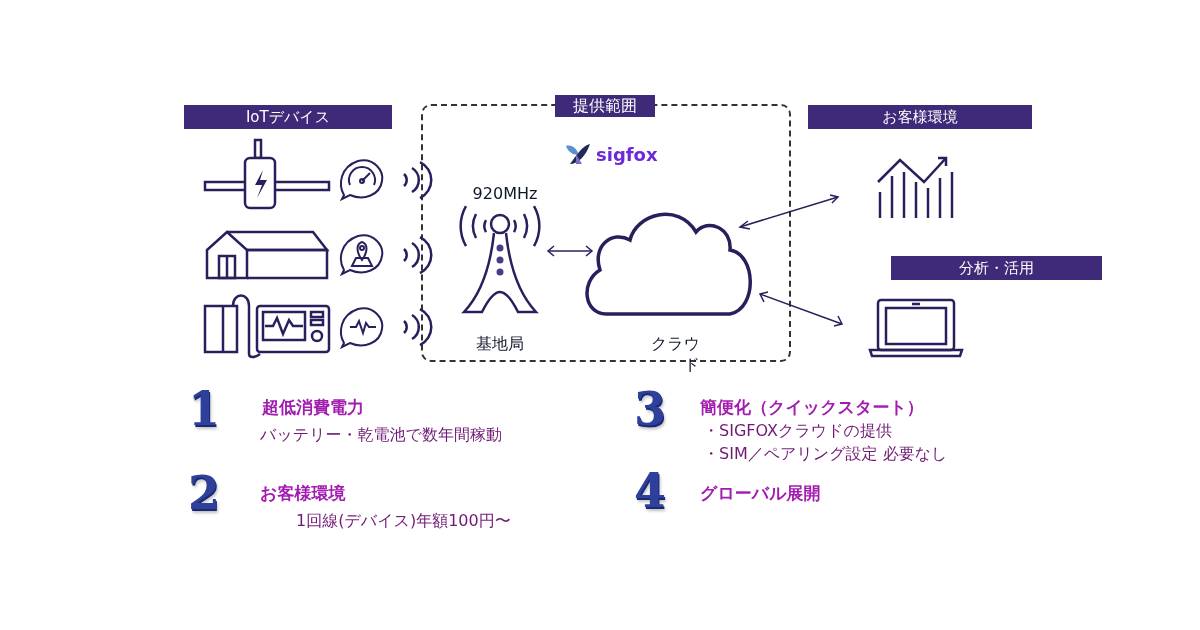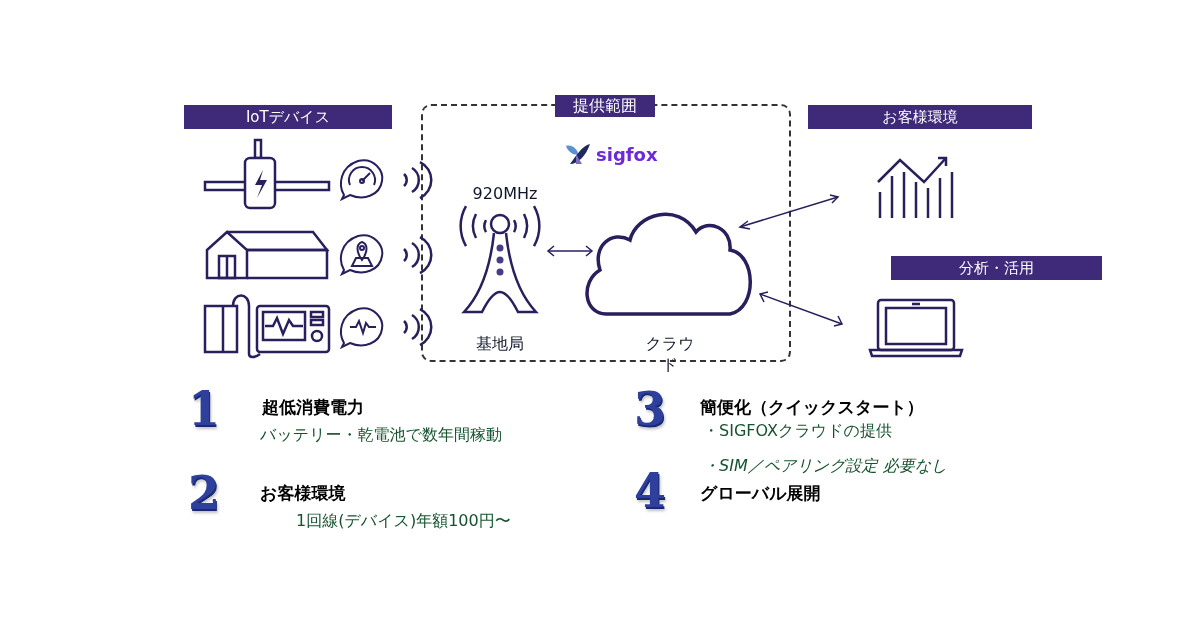--- a/index.html
+++ b/index.html
@@ -6,22 +6,22 @@
     body { width: 1200px; height: 630px; position: relative; overflow: hidden;
            font-family: "DejaVu Sans", sans-serif; color: #1a1a1a; }
     .banner { position: absolute; background: #3e2a78; color: #ffffff; font-size: 15px;
               display: flex; align-items: center; justify-content: center; height: 24px; }
     .label { position: absolute; color: #0f172a; font-size: 16px; text-align: center; }
     .dashed { position: absolute; border: 2px dashed #333333; border-radius: 10px; }
     svg.icon { position: absolute; overflow: visible; }
     .feature { position: absolute; }
     .num { position: absolute; font-family: "DejaVu Serif", serif; font-weight: bold; font-size: 46px;
            color: #2e3f9c; text-shadow: 1px 2px 0 #1a2a70, 2px 4px 3px rgba(0,0,0,0.25); line-height: 1; }
-    .ftitle { position: absolute; font-weight: bold; font-size: 17px; color: #000000; white-space: nowrap; }
-    .fsub { position: absolute; font-size: 16px; color: #14532d; white-space: nowrap; line-height: 22px; text-align: center; }
+    .ftitle { position: absolute; font-weight: bold; font-size: 17px; color: #a21caf; white-space: nowrap; }
+    .fsub { position: absolute; font-size: 16px; color: #701a75; white-space: nowrap; line-height: 22px; text-align: center; }
   </style>
 </head>
 <body>
 
 <div class="banner" style="left:184px; top:105px; width:208px;">IoTデバイス</div>
 <div class="dashed" style="left:421px; top:104px; width:366px; height:254px;"></div>
 <div class="banner" style="left:555px; top:95px; width:100px; height:22px; font-size:16px;">提供範囲</div>
 <div class="banner" style="left:808px; top:105px; width:224px;">お客様環境</div>
 <div class="banner" style="left:855px; top:256px; width:211px;margin-left:36px;">分析・活用</div>
 
@@ -108,21 +108,21 @@
 
 <svg class="icon" width="50" height="14" style="left:546px; top:244px;" fill="none" stroke="#2a1f5c" stroke-width="1.5">
   <line x1="2" y1="7" x2="46" y2="7"></line>
     <path d="M8 2 L2 7 L8 12"></path>
     <path d="M40 2 L46 7 L40 12"></path>
 </svg>
 
 <svg class="icon" width="180" height="130" style="left:580px; top:196px;" fill="none" stroke="#2a1f5c" stroke-width="3.5">
   <path d="M26 118 C 4 118, 0 86, 20 74 C 12 50, 32 34, 50 44 C 56 18, 98 6, 116 36 C 128 22, 152 32, 150 54 C 176 58, 178 112, 150 118 Z"></path>
 </svg>
-<div class="label" style="left:640px; top:334px; width:60px;">クラウド</div>
+<div class="label" style="left:640px; top:334px; width:60px;text-align:right;">クラウド</div>
 
 <svg class="icon" width="110" height="40" style="left:738px; top:193px;" fill="none" stroke="#2a1f5c" stroke-width="1.5">
   <line x1="2" y1="34" x2="100" y2="4"></line>
     <path d="M10 28 L2 34 L12 36"></path>
     <path d="M92 2 L100 4 L94 10"></path>
 </svg>
 <svg class="icon" width="90" height="40" style="left:758px; top:290px;" fill="none" stroke="#2a1f5c" stroke-width="1.5">
   <line x1="2" y1="4" x2="84" y2="34"></line>
     <path d="M10 2 L2 4 L6 12"></path>
     <path d="M76 36 L84 34 L80 26"></path>
@@ -154,18 +154,18 @@
 </div>
 <div class="feature">
   <div class="num" style="left:188px; top:470px;">2</div>
   <div class="ftitle" style="left:260px; top:482px;">お客様環境</div>
   <div class="fsub" style="left:260px; top:510px;margin-left:36px;">1回線(デバイス)年額100円〜</div>
 </div>
 <div class="feature">
   <div class="num" style="left:634px; top:386px;">3</div>
   <div class="ftitle" style="left:700px; top:396px;">簡便化（クイックスタート）</div>
   <div class="fsub" style="left:703px; top:420px;">・SIGFOXクラウドの提供</div>
-  <div class="fsub" style="left:703px; top:455px;font-style:italic;">・SIM／ペアリング設定 必要なし</div>
+  <div class="fsub" style="left:703px; top:443px;">・SIM／ペアリング設定 必要なし</div>
 </div>
 <div class="feature">
   <div class="num" style="left:634px; top:468px;">4</div>
   <div class="ftitle" style="left:700px; top:482px;">グローバル展開</div>
 </div>
 
 </body></html>

